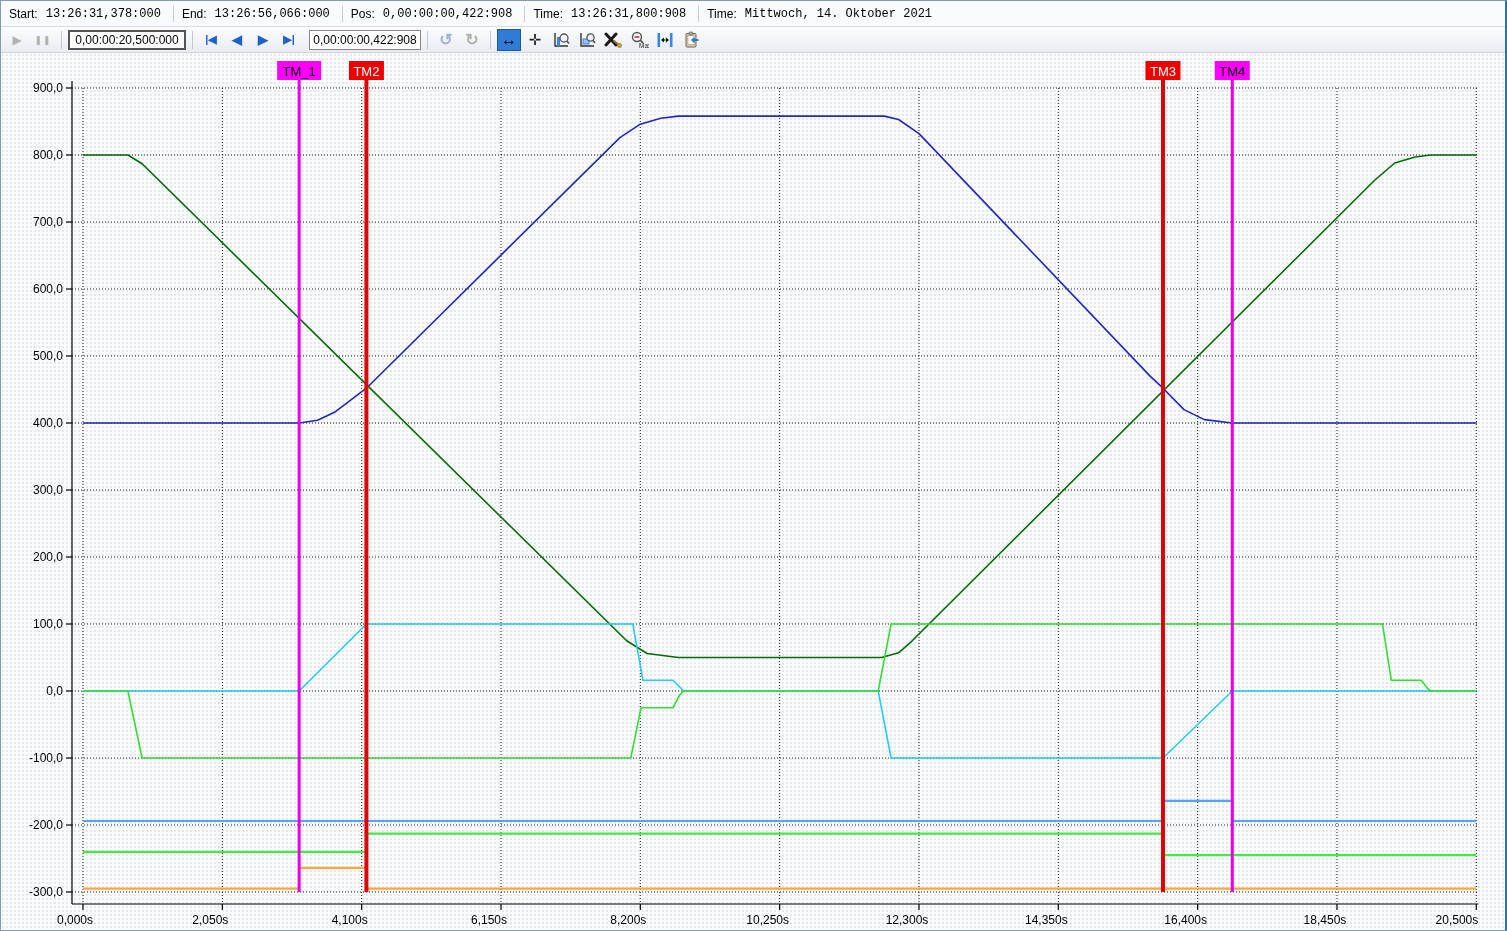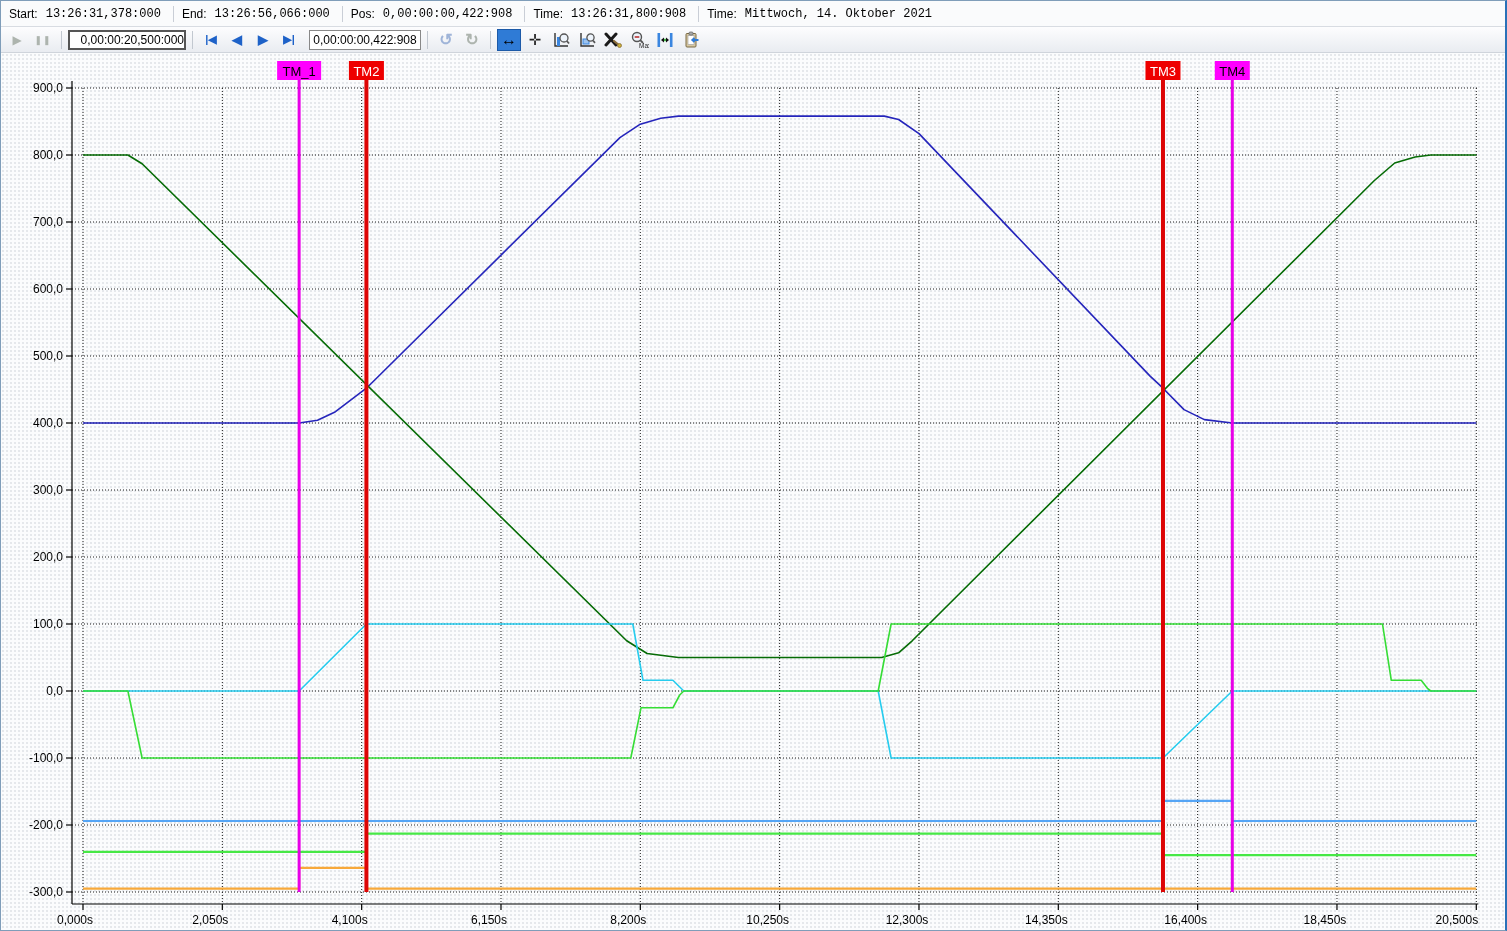--- a/index.html
+++ b/index.html
@@ -35,21 +35,21 @@
   }
   .tbtn.disabled{ color:#adb4ae; cursor:default; }
   .tbtn.blue{ color:#1e62c8; font-weight:bold; }
   .tbtn.ghostblue{ color:#9fb4d8; }
   .tbtn.selected{ background:#2f7bd6; border:1px solid #1c5aa8; color:#000; }
   .tsep{ width:1px; height:18px; background:#c2c8d0; margin:0 4px; }
   .tinput{
     height:20px; font-family:"Liberation Sans",sans-serif; font-size:12px;
     text-align:center; color:#000; background:#fff;
   }
-  .tinput.main{ width:118px; border:2px solid #555;text-align:right; }
+  .tinput.main{ width:118px; border:2px solid #555; }
   .tinput.pos{ width:112px; border:1px solid #888; }
   .iconSvg{ display:block; }
   
   .chartpanel{
     position:absolute; left:0; top:52px; width:1505px; height:877px;
     background-color:#fbfcfd;
     background-image:radial-gradient(circle, rgba(130,140,160,0.20) 0.7px, transparent 0.8px);
     background-size:4px 4px;
   }
   svg text{ font-family:"Liberation Sans", sans-serif; }

